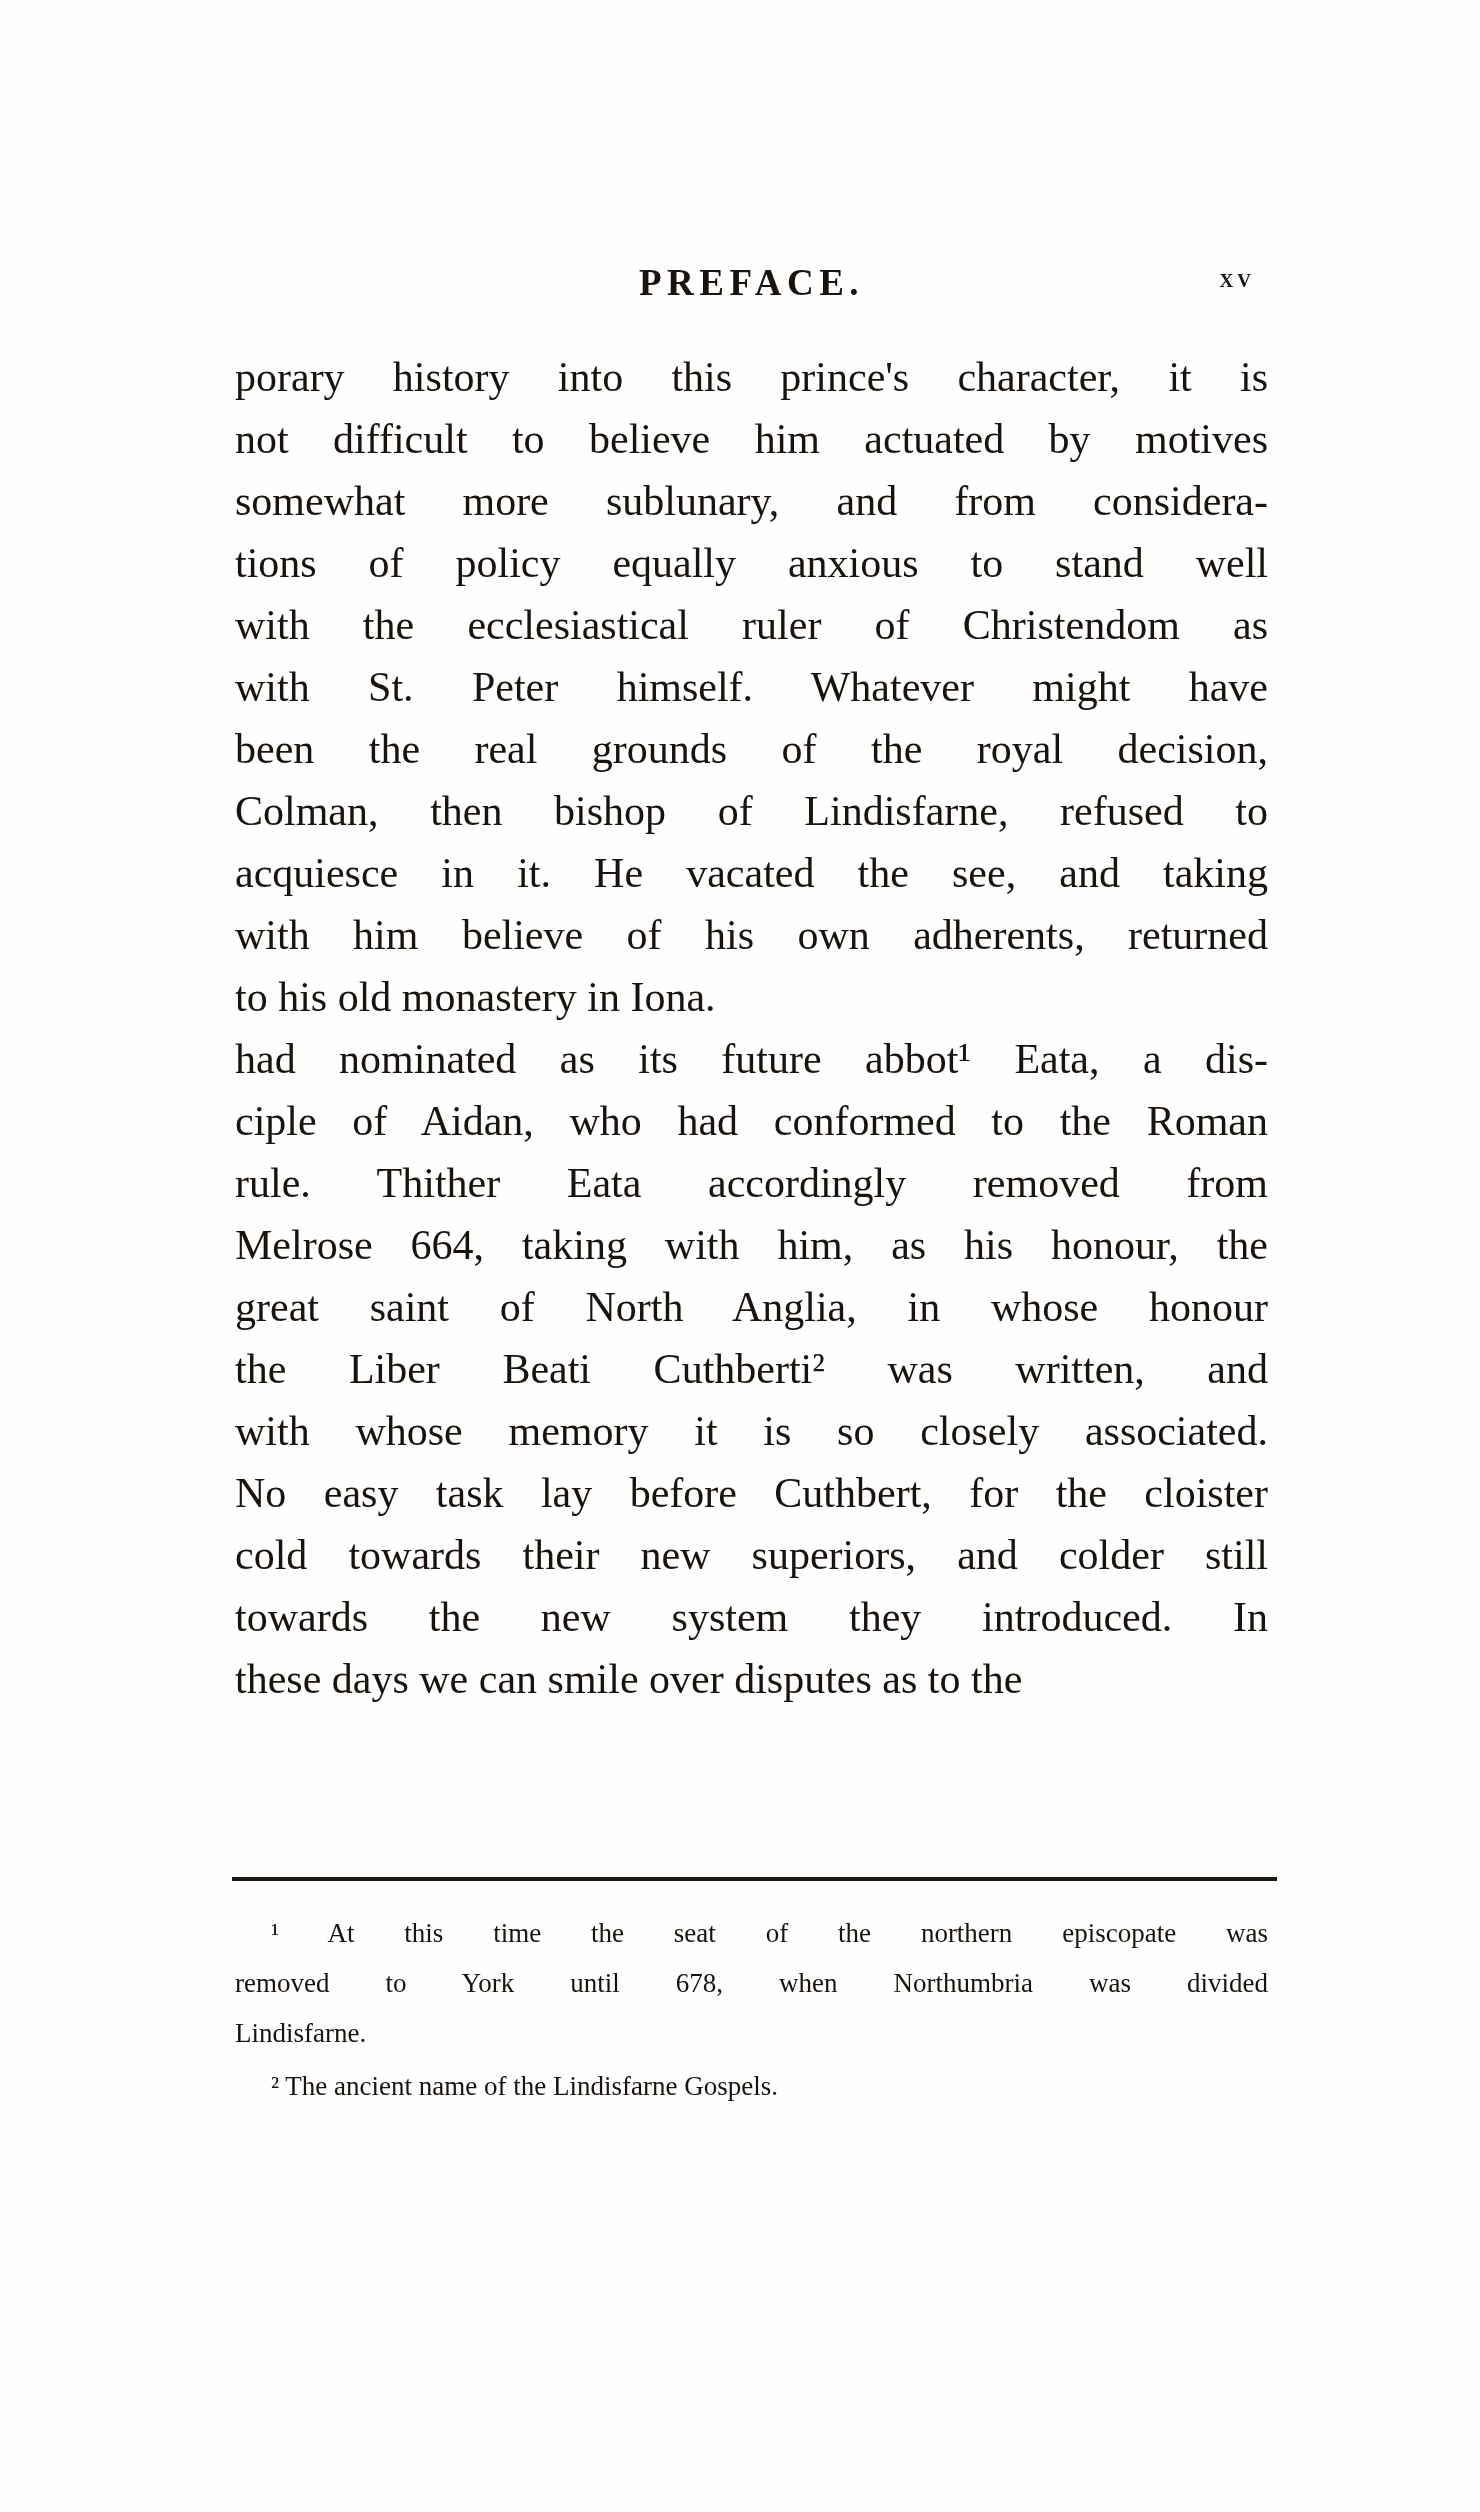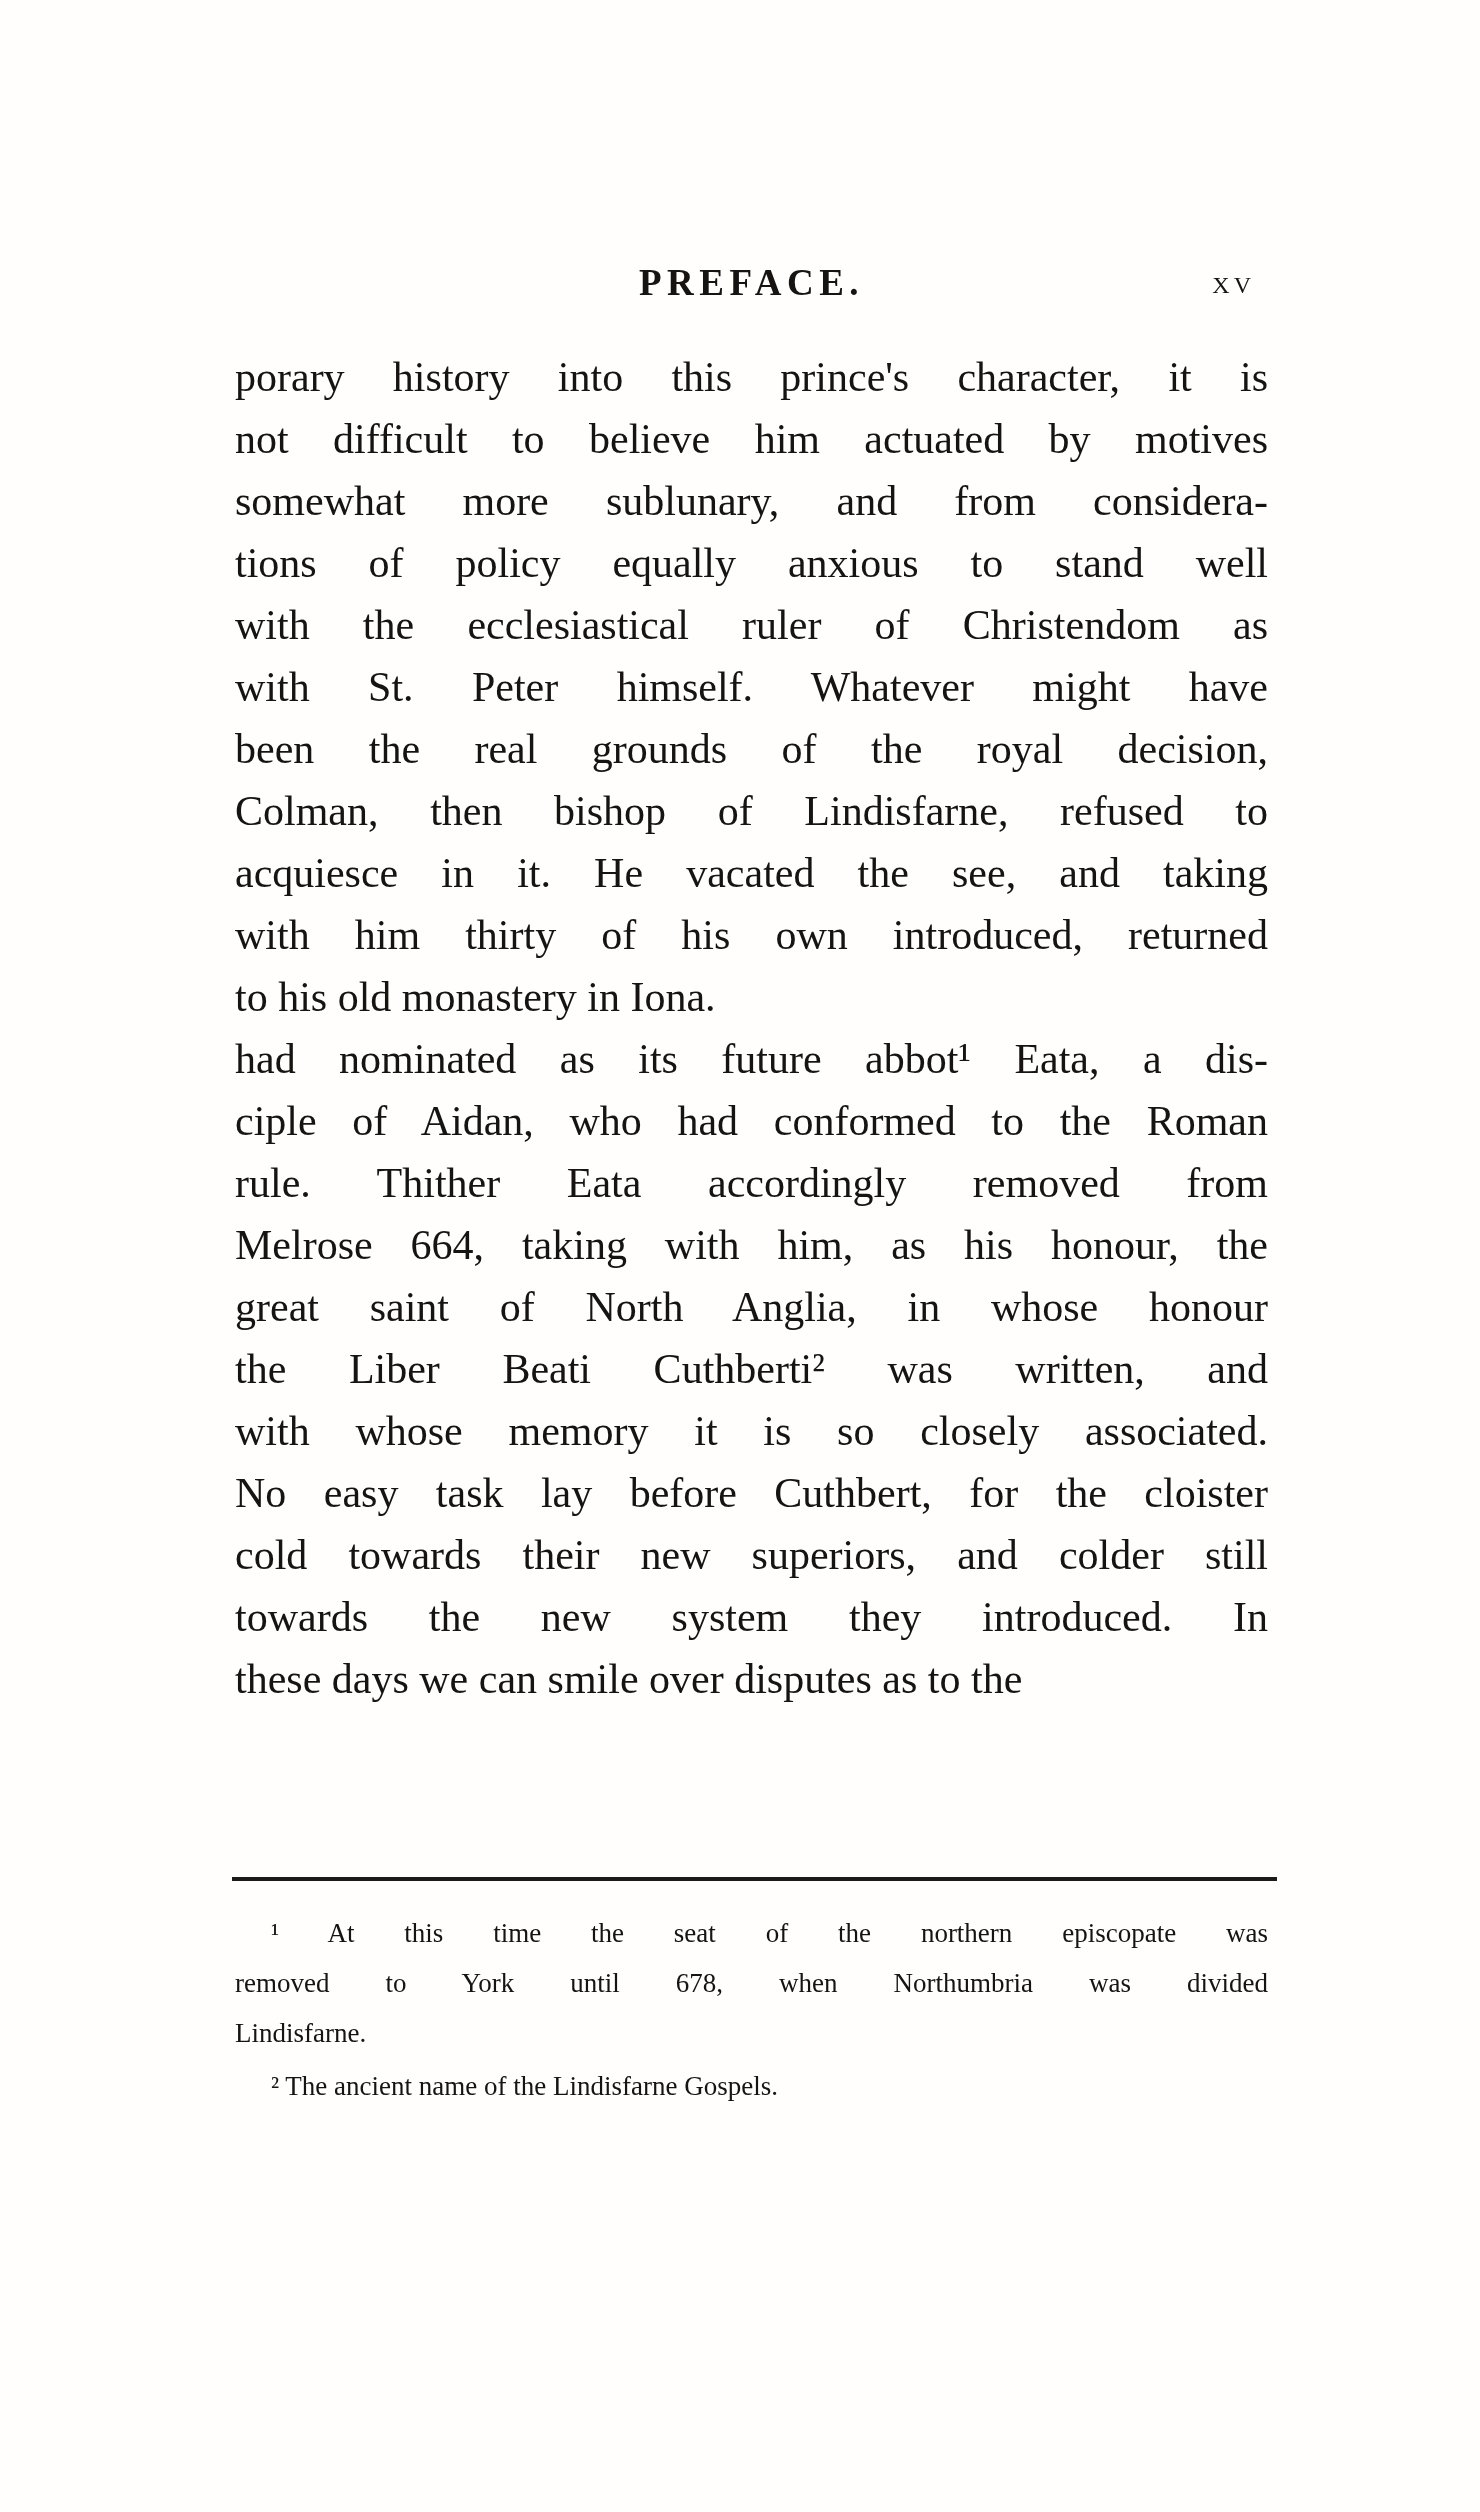--- a/index.html
+++ b/index.html
@@ -36,23 +36,23 @@
     top: 0;
     text-align: center;
     font-size: 37px;
     font-weight: 700;
     letter-spacing: 5.5px;
   }
   .page-number {
     position: absolute;
     right: 13px;
     top: 2px;
-    font-size: 34px;
+    font-size: 27px;
     font-variant: small-caps;
-    font-weight: 400;
+    font-weight: 700;
     letter-spacing: 4px;
   }
 
   
   .body-text {
     position: absolute;
     top: 346px;
     left: 235px;
     width: 1033px;
   }
@@ -120,21 +120,21 @@
       <div class="paragraph">
         <div class="line">porary history into this prince's character, it is</div>
         <div class="line">not difficult to believe him actuated by motives</div>
         <div class="line">somewhat more sublunary, and from considera-</div>
         <div class="line">tions of policy equally anxious to stand well</div>
         <div class="line">with the ecclesiastical ruler of Christendom as</div>
         <div class="line">with St. Peter himself. Whatever might have</div>
         <div class="line">been the real grounds of the royal decision,</div>
         <div class="line">Colman, then bishop of Lindisfarne, refused to</div>
         <div class="line">acquiesce in it. He vacated the see, and taking</div>
-        <div class="line">with him thirty of his own introduced, returned</div>
+        <div class="line">with him believe of his own adherents, returned</div>
         <div class="line last">to his old monastery in Iona.</div>
       </div>
       <div class="paragraph">
         <div class="line">had nominated as its future abbot¹ Eata, a dis-</div>
         <div class="line">ciple of Aidan, who had conformed to the Roman</div>
         <div class="line">rule. Thither Eata accordingly removed from</div>
         <div class="line">Melrose 664, taking with him, as his honour, the</div>
         <div class="line">great saint of North Anglia, in whose honour</div>
         <div class="line">the Liber Beati Cuthberti² was written, and</div>
         <div class="line">with whose memory it is so closely associated.</div>

